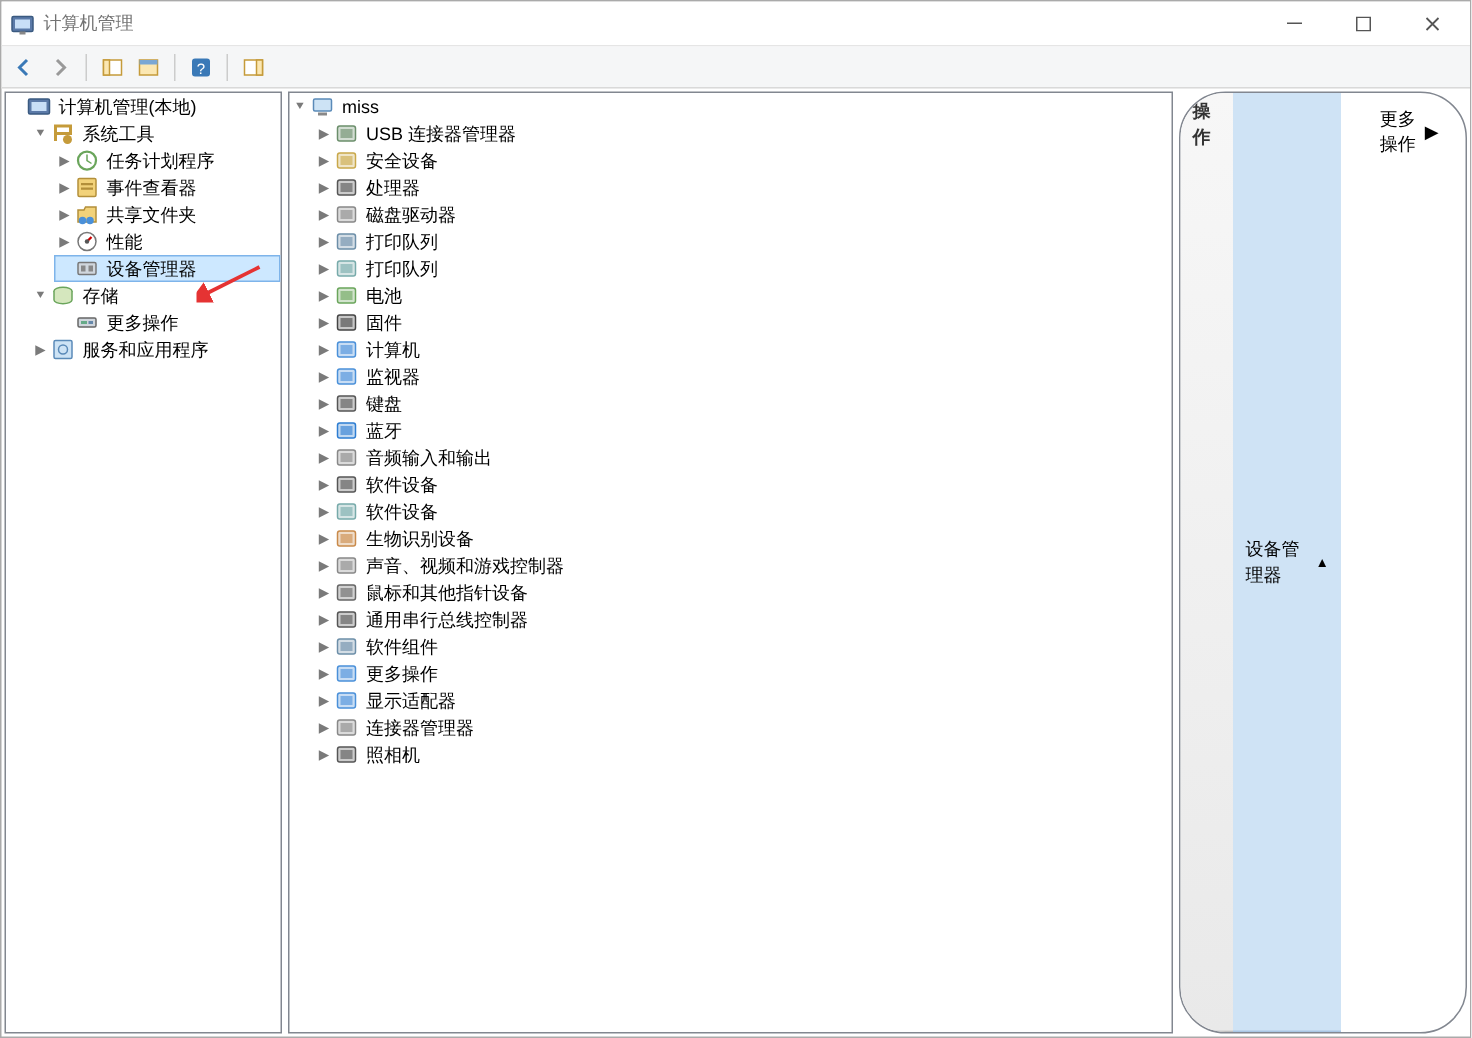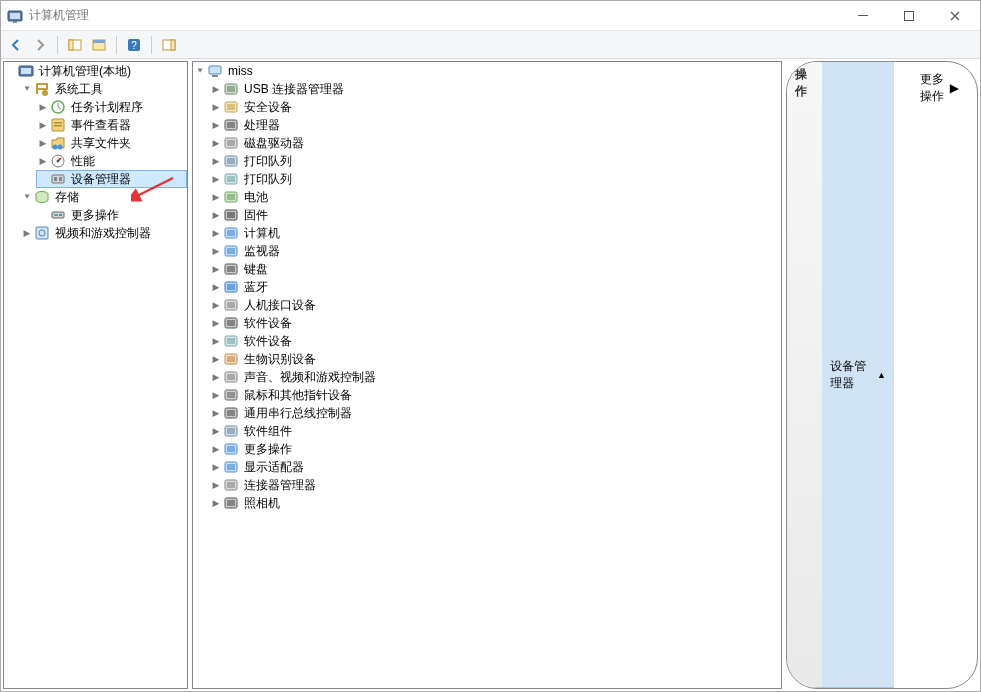--- a/index.html
+++ b/index.html
@@ -242,21 +242,21 @@
             </li>
             <li>
               <div class="row">
                 <span class="expander">▶</span>
                 <span class="node-icon">
                     <svg width="16" height="16">
                       <rect x="2" y="2" width="12" height="12" rx="1" fill="#cde3f5" stroke="#5a8ab8"></rect>
                       <circle cx="8" cy="8" r="3" fill="none" stroke="#5a8ab8"></circle>
                     </svg>
                   </span>
-                <span class="node-label">视频和游戏控制器</span>
+                <span class="node-label">服务和应用程序</span>
               </div>
             </li>
           </ul>
         </li>
       </ul>
     </div>
 
     <div class="pane center-pane">
       <ul class="tree">
         <li>
@@ -417,21 +417,21 @@
               </li>
               <li>
                 <div class="row">
                   <span class="expander">▶</span>
                   <span class="node-icon">
                     <svg width="16" height="16">
                       <rect x="2" y="3" width="12" height="10" rx="1.5" fill="#888" fill-opacity="0.3" stroke="#888"></rect>
                       <rect x="4" y="5" width="8" height="6" fill="#888" fill-opacity="0.6"></rect>
                     </svg>
                   </span>
-                  <span class="node-label">人机接口设备</span>
+                  <span class="node-label">音频输入和输出</span>
                 </div>
               </li>
               <li>
                 <div class="row">
                   <span class="expander">▶</span>
                   <span class="node-icon">
                     <svg width="16" height="16">
                       <rect x="2" y="3" width="12" height="10" rx="1.5" fill="#555" fill-opacity="0.3" stroke="#555"></rect>
                       <rect x="4" y="5" width="8" height="6" fill="#555" fill-opacity="0.6"></rect>
                     </svg>

